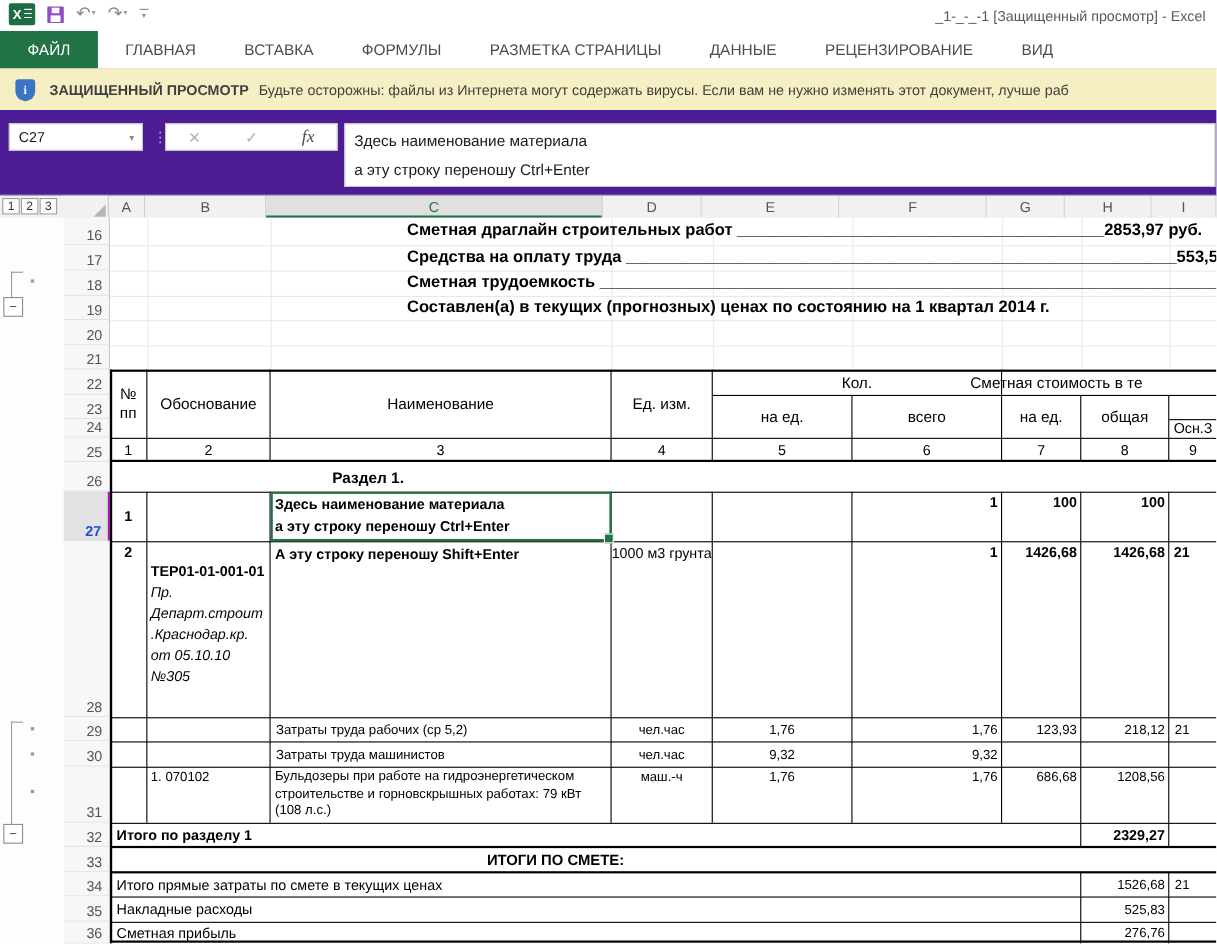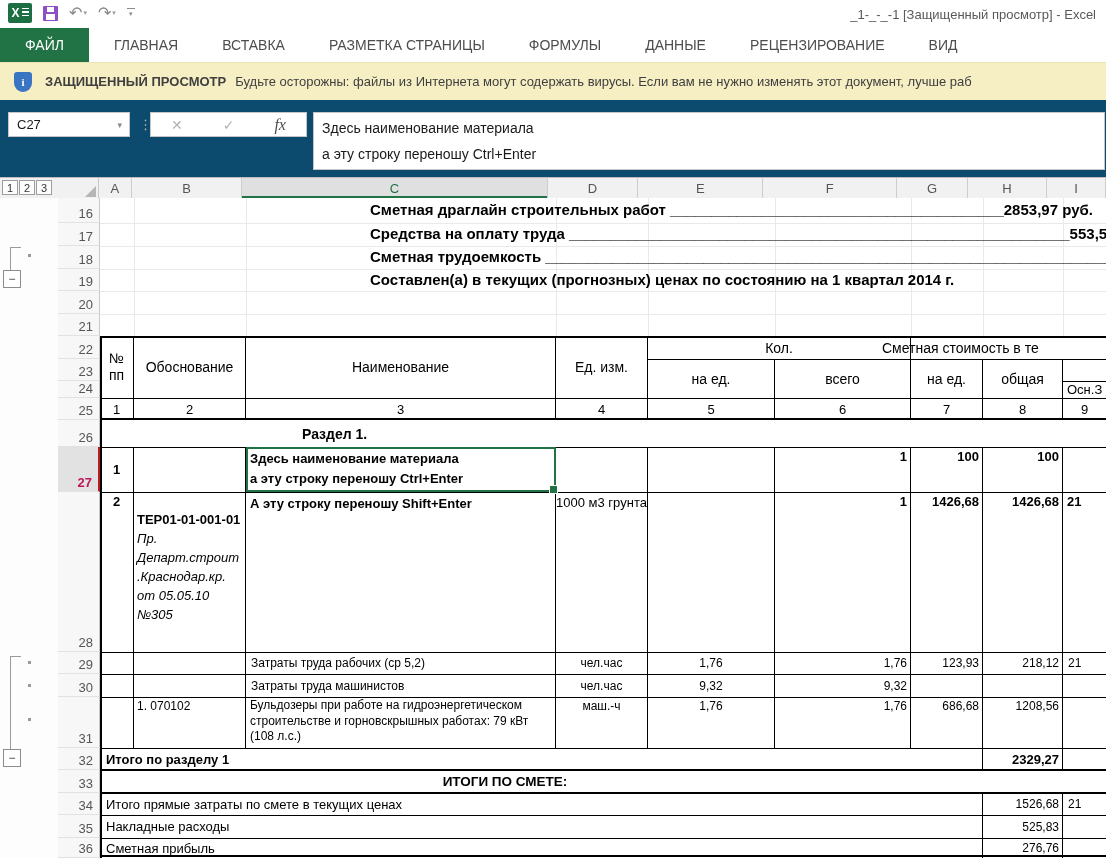--- a/index.html
+++ b/index.html
@@ -26,21 +26,21 @@
   .tab{display:flex;align-items:center;padding:0 22px;font-size:14px;color:#4d4d4d;white-space:nowrap}
   .tab.file{background:#217346;color:#fff;padding:0 25px;margin-right:3px}
   
   .pv{height:38px;background:#F6EFC4;display:flex;align-items:center;padding-left:14px;font-size:13px;
       color:#3f3f3f;border-top:1px solid #E9E2B5;box-sizing:border-box}
   .shield{width:18px;height:20px;background:#3A75C4;border-radius:3px 3px 9px 9px;color:#fff;font-size:11px;
           font-weight:700;font-family:"Liberation Serif",serif;display:flex;align-items:center;justify-content:center;margin-right:13px}
   .pv .lbl{font-weight:700;margin-right:9px;white-space:nowrap}
   .pv .msg{white-space:nowrap;overflow:hidden}
   
-  .fstrip{position:relative;height:78px;background:#0c4a6e;border-bottom:1px solid #BDBDBD;box-sizing:border-box}
+  .fstrip{position:relative;height:78px;background:#4c1d95;border-bottom:1px solid #BDBDBD;box-sizing:border-box}
   .namebox{position:absolute;left:8px;top:12px;width:122px;height:25px;background:#fff;border:1px solid #C6C6C6;
            box-sizing:border-box;display:flex;align-items:center;padding-left:8px;font-size:13px;color:#1a1a1a}
   .namebox .dd{margin-left:auto;padding:0 7px;color:#8a8a8a;font-size:9px}
   .sepdots{position:absolute;left:139px;top:17px;color:#B9B9B9;font-size:13px}
   .fbtns{position:absolute;left:150px;top:12px;width:157px;height:25px;background:#fff;border:1px solid #C6C6C6;
          box-sizing:border-box;display:flex;align-items:center;justify-content:space-around}
   .fcancel,.fenter{color:#B3B3B3;font-size:14px}
   .fx{font-family:"Liberation Serif",serif;font-style:italic;color:#4d4d4d;font-size:16px}
   .finput{position:absolute;left:313px;top:12px;width:792px;height:58px;background:#fff;border:1px solid #C6C6C6;
           box-sizing:border-box;padding:2px 0 0 8px;font-size:14px;color:#1a1a1a;line-height:26px}
@@ -57,21 +57,21 @@
   
   .sheetbody{position:relative;height:660px;background:#fff;overflow:hidden}
   .gutter{position:absolute;left:0;top:0;width:58px;height:660px;background:#FDFDFD}
   .obr{position:absolute;border-left:1px solid #9A9A9A;border-top:1px solid #9A9A9A;width:10px}
   .odot{position:absolute;width:3px;height:3px;background:#9A9A9A}
   .ominus{position:absolute;width:18px;height:18px;border:1px solid #8C8C8C;background:#fff;box-sizing:border-box;
           display:flex;align-items:center;justify-content:center;font-size:12px;color:#444}
   .rheads{position:absolute;left:58px;top:0;width:42px}
   .rn{box-sizing:border-box;border-right:1px solid #C9C9C9;border-bottom:1px solid #E2E2E2;background:#F7F7F7;
       display:flex;align-items:flex-end;justify-content:flex-end;padding:0 6px 1px 0;font-size:13px;color:#555}
-  .rn.sel{background:#E2E2E2;color:#be185d;font-weight:700;border-right:2px solid #b91c1c}
+  .rn.sel{background:#E2E2E2;color:#1d4ed8;font-weight:700;border-right:2px solid #a21caf}
   .grid{position:absolute;left:100px;top:0;width:1006px;height:660px;overflow:hidden;background:#fff}
   .gl{position:absolute;background:#E9E9E9}
   .bk{position:absolute;background:#000}
   .sumline{position:absolute;left:270px;white-space:nowrap;font-size:15px;font-weight:700;color:#000}
   .tr{position:absolute;left:0;display:flex}
   .tc{box-sizing:border-box;border-right:1px solid #000;overflow:hidden;font-size:13px;color:#000}
   .wA{width:34px}.wB{width:112px}.wC{width:310px}.wD{width:92px}.wE{width:127px}
   .wF{width:136px}.wG{width:72px}.wH{width:80px}.wI{width:43px;border-right:none}
   .wAG{width:883px}.wFull{width:810px;border-right:none}
   .hc{position:absolute;box-sizing:border-box;border-right:1px solid #000;display:flex;align-items:center;
@@ -117,22 +117,22 @@
         <span class="mini">▾</span>
       </div>
   </div>
   <div class="wintitle">_1-_-_-1  [Защищенный просмотр] - Excel</div>
 </div>
 
 <div class="tabs">
   <div class="tab file">ФАЙЛ</div>
   <div class="tab">ГЛАВНАЯ</div>
   <div class="tab">ВСТАВКА</div>
+  <div class="tab">ФОРМУЛЫ</div>
   <div class="tab">РАЗМЕТКА СТРАНИЦЫ</div>
-  <div class="tab">ФОРМУЛЫ</div>
   <div class="tab">ДАННЫЕ</div>
   <div class="tab">РЕЦЕНЗИРОВАНИЕ</div>
   <div class="tab">ВИД</div>
 </div>
 
 <div class="pv">
   <div class="shield">
       <span>i</span>
     </div>
   <span class="lbl">ЗАЩИЩЕННЫЙ ПРОСМОТР</span>
@@ -280,21 +280,21 @@
       <div class="tc wF rtt bold">1</div>
       <div class="tc wG rtt bold">100</div>
       <div class="tc wH rtt bold">100</div>
       <div class="tc wI"></div>
     </div>
 
     <div class="tr" style="top:294px;height:160px">
       <div class="tc wA numt bold">2</div>
       <div class="tc wB" style="padding:18px 3px;line-height:19px;overflow-wrap:break-word">
         <span class="bold">ТЕР01-01-001-01</span>
-        <div style="font-style:italic">Пр. Департ.строит.Краснодар.кр. от 05.05.10 №305</div>
+        <div style="font-style:italic">Пр. Департ.строит.Краснодар.кр. от 05.10.10 №305</div>
       </div>
       <div class="tc wC bold mline">
         <div>А эту строку переношу Shift+Enter</div>
       </div>
       <div class="tc wD ctrt" style="line-height:18px">1000 м3 грунта</div>
       <div class="tc wE"></div>
       <div class="tc wF rtt bold">1</div>
       <div class="tc wG rtt bold">1426,68</div>
       <div class="tc wH rtt bold">1426,68</div>
       <div class="tc wI bold lftt">21</div>

